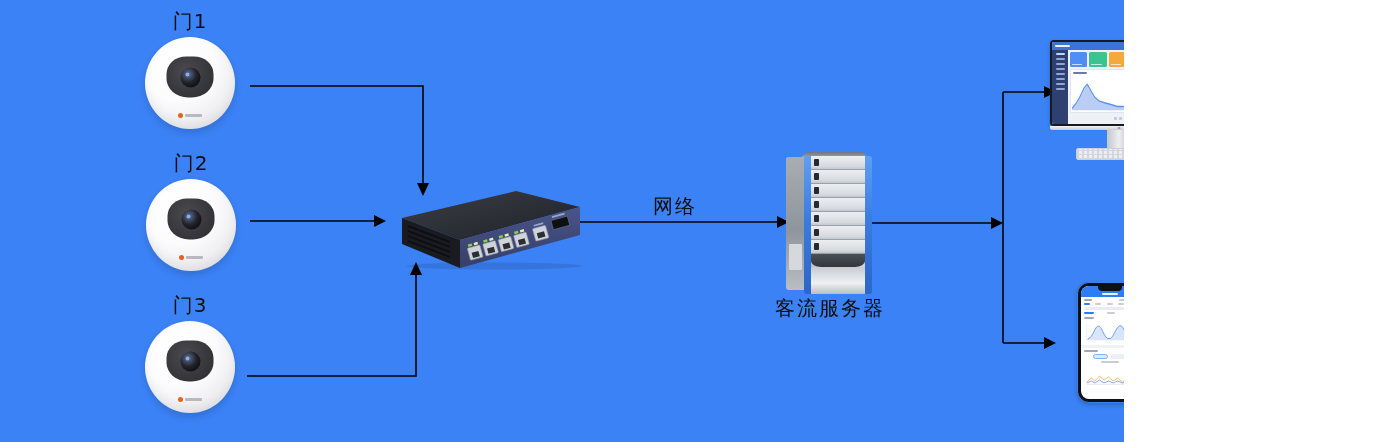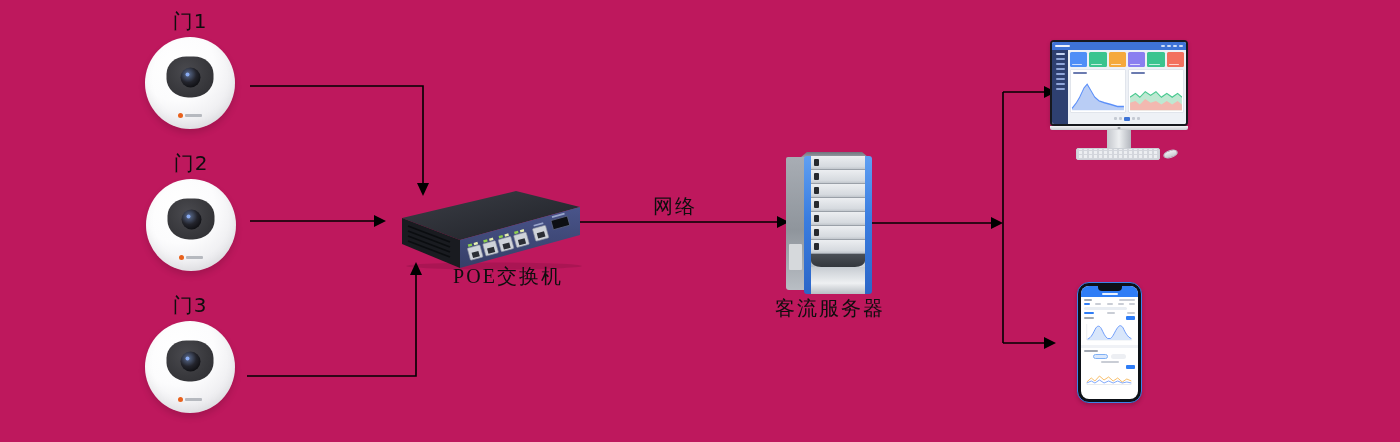--- a/index.html
+++ b/index.html
@@ -1,18 +1,18 @@
 <!DOCTYPE html>
 <html><head>
 <meta charset="utf-8">
 <style>
   * { margin:0; padding:0; box-sizing:border-box; }
   html,body { background:#ffffff; }
   body { font-family:"DejaVu Sans","Liberation Sans",sans-serif; }
-  .stage { position:relative; width:1400px; height:442px; background:#be185d; overflow:hidden; }
+  .stage { position:relative; width:1124px; height:442px; background:#3b82f6; overflow:hidden; }
 
   
   .connectors { position:absolute; left:0; top:0; z-index:1; }
 
   
   .node-label { position:absolute; z-index:3; text-align:center; color:#0e0e0e;
     font-family:"Liberation Serif","DejaVu Serif",serif; font-size:20px; letter-spacing:2px; white-space:nowrap; }
   .cam-label { position:absolute; z-index:3; text-align:center; color:#0e0e0e;
     font-family:"DejaVu Sans","Liberation Sans",sans-serif; font-size:20px; letter-spacing:1px; }
 
@@ -225,21 +225,20 @@
         <rect x="72" y="0" width="10" height="1.8" fill="#9aa6cc"></rect>
         <rect x="70" y="3.5" width="13.5" height="13" rx="1" fill="#cfd3da" stroke="#8e93a0" stroke-width="0.6"></rect>
         <rect x="73" y="9" width="7.5" height="5.5" fill="#2b2e35"></rect>
       </g>
       <g>
         <rect x="92" y="-3.5" width="13" height="1.8" fill="#9aa6cc"></rect>
         <rect x="90" y="0.5" width="17" height="9.5" fill="#0d0f13" stroke="#5a627f" stroke-width="0.8"></rect>
       </g>
     </g>
   </svg>
-  <div class="node-label" style="left:428px; top:263px; width:160px;">POE交换机</div>
 
   <div class="node-label" style="left:630px; top:193px; width:90px;font-family:Liberation Mono, monospace;">网络</div>
 
   <div class="server">
     <div class="srv-top"></div>
     <div class="srv-side">
         <div class="srv-vent"></div>
       </div>
     <div class="srv-front">
       <div class="srv-rail left"></div>

